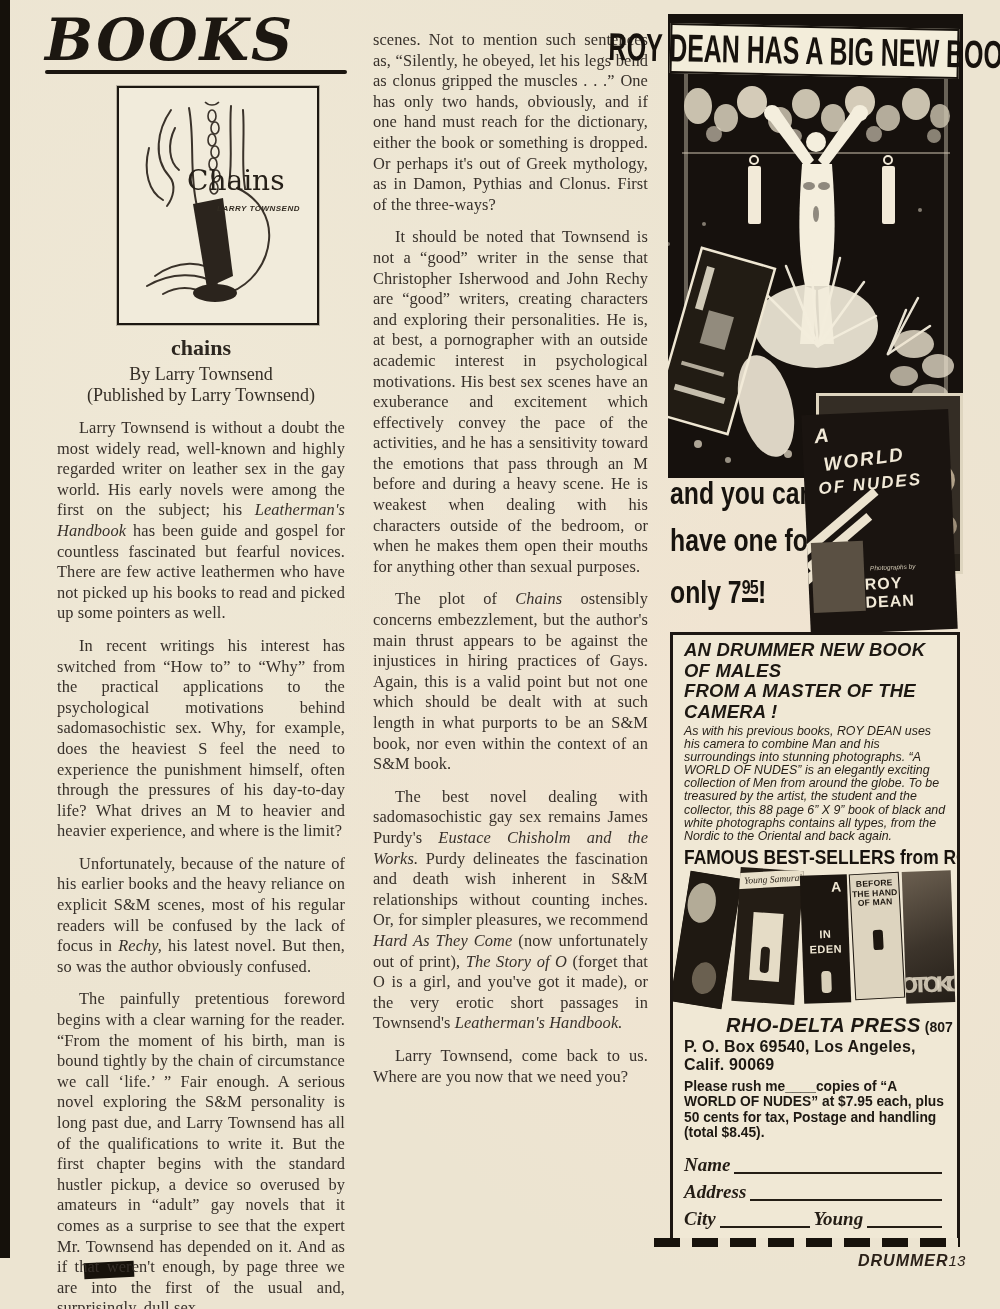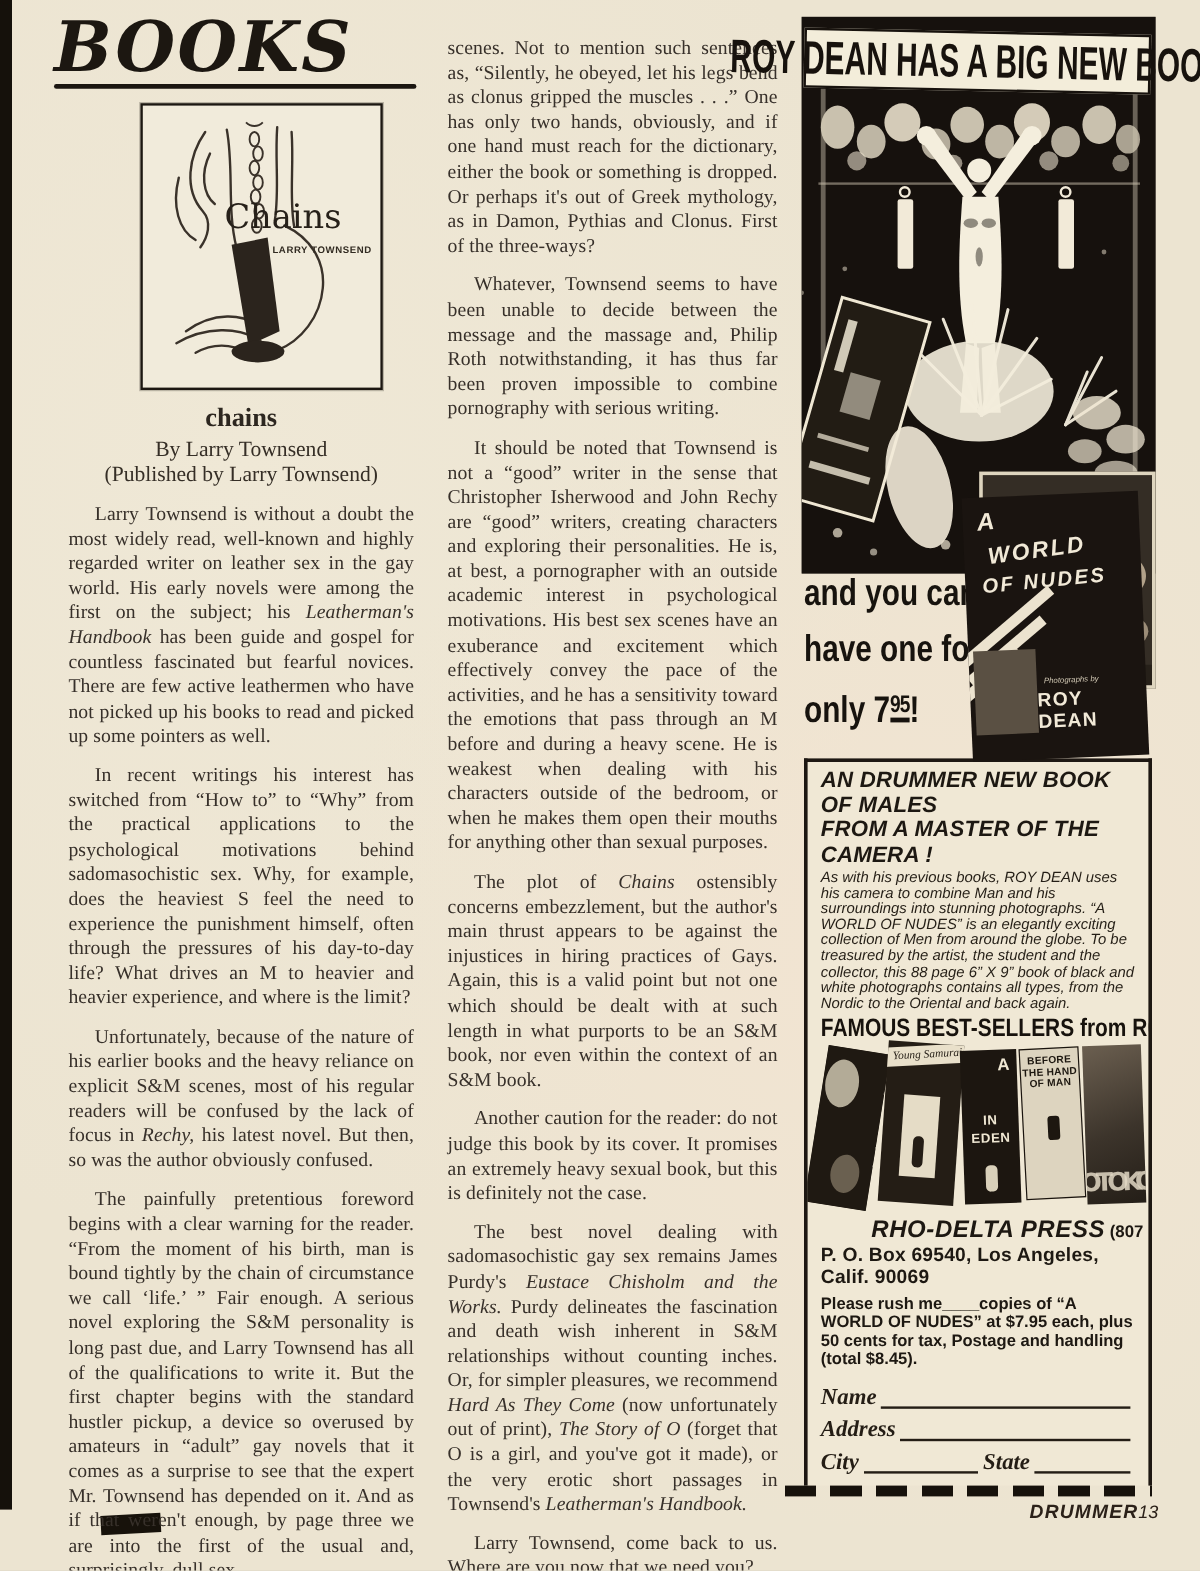--- a/index.html
+++ b/index.html
@@ -15,22 +15,22 @@
   .col1{position:absolute;left:45px;top:12px;width:312px;}
   .col2{position:absolute;left:361px;top:18px;width:299px;}
   .books-header{font-family:"DejaVu Serif", serif;font-style:italic;font-weight:bold;
     font-size:57px;line-height:54px;letter-spacing:2px;color:#1c1711;transform:scaleY(1.02);transform-origin:left top;}
   .books-rule{width:302px;height:4px;background:#1b1610;margin:4px 0 12px 0;border-radius:2px;}
   .book-cover{position:relative;margin-left:72px;width:198px;height:235px;background:#f1ebdb;
     border:2px solid #1c1711;box-shadow:0 0 0 1px rgba(28,23,17,.25);}
   .book-cover svg{position:absolute;left:0;top:0;}
   .cover-title{position:absolute;left:68px;top:76px;font-family:"DejaVu Serif",serif;
     font-size:28px;color:#262019;letter-spacing:0px;}
-  .cover-author{position:absolute;left:108px;top:116px;font-family:"Liberation Sans",sans-serif;
-    font-size:8px;font-weight:bold;letter-spacing:.5px;color:#322b22;}
+  .cover-author{position:absolute;left:98px;top:116px;font-family:"Liberation Sans",sans-serif;
+    font-size:8px;font-weight:bold;font-style:italic;letter-spacing:.5px;color:#322b22;}
   .review-title{text-align:center;font-weight:bold;font-size:22px;margin-top:10px;color:#2d2720;}
   .review-byline{text-align:center;font-size:18px;line-height:21px;margin-top:3px;}
   .review-pub{text-align:center;font-size:18px;line-height:21px;}
   .body-text{margin-top:8px;font-size:16.4px;line-height:20.6px;text-align:justify;
     color:#37302а;color:#37302a;letter-spacing:.1px;}
   .body-text p{margin:12px;text-indent:22px;}
   .body-text.cont p:first-child{text-indent:0;}
   .signature{text-align:right;font-size:17px;font-weight:bold;margin-top:1px;padding-right:4px;}
 
   
@@ -161,24 +161,22 @@
         <p>Larry Townsend is without a doubt the most widely read, well-known and highly regarded writer on leather sex in the gay world. His early novels were among the first on the subject; his <em>Leatherman's Handbook</em> has been guide and gospel for countless fascinated but fearful novices. There are few active leathermen who have not picked up his books to read and picked up some pointers as well.</p>
         <p>In recent writings his interest has switched from “How to” to “Why” from the practical applications to the psychological motivations behind sadomasochistic sex. Why, for example, does the heaviest S feel the need to experience the punishment himself, often through the pressures of his day-to-day life? What drives an M to heavier and heavier experience, and where is the limit?</p>
         <p>Unfortunately, because of the nature of his earlier books and the heavy reliance on explicit S&amp;M scenes, most of his regular readers will be confused by the lack of focus in <em>Rechy,</em> his latest novel. But then, so was the author obviously confused.</p>
         <p>The painfully pretentious foreword begins with a clear warning for the reader. “From the moment of his birth, man is bound tightly by the chain of circumstance we call ‘life.’ ” Fair enough. A serious novel exploring the S&amp;M personality is long past due, and Larry Townsend has all of the qualifications to write it. But the first chapter begins with the standard hustler pickup, a device so overused by amateurs in “adult” gay novels that it comes as a surprise to see that the expert Mr. Townsend has depended on it. And as if that weren't enough, by page three we are into the first of the usual and, surprisingly, dull sex</p>
       </div>
   </div>
 
   <div class="col2">
     <div class="body-text cont">
         <p>scenes. Not to mention such sentences as, “Silently, he obeyed, let his legs bend as clonus gripped the muscles . . .” One has only two hands, obviously, and if one hand must reach for the dictionary, either the book or something is dropped. Or perhaps it's out of Greek mythology, as in Damon, Pythias and Clonus. First of the three-ways?</p>
-        <p>Whatever, Townsend seems to have been unable to decide between the message and the massage and, Philip Roth notwithstanding, it has thus far been proven impossible to combine pornography with serious writing.</p>
         <p>It should be noted that Townsend is not a “good” writer in the sense that Christopher Isherwood and John Rechy are “good” writers, creating characters and exploring their personalities. He is, at best, a pornographer with an outside academic interest in psychological motivations. His best sex scenes have an exuberance and excitement which effectively convey the pace of the activities, and he has a sensitivity toward the emotions that pass through an M before and during a heavy scene. He is weakest when dealing with his characters outside of the bedroom, or when he makes them open their mouths for anything other than sexual purposes.</p>
         <p>The plot of <em>Chains</em> ostensibly concerns embezzlement, but the author's main thrust appears to be against the injustices in hiring practices of Gays. Again, this is a valid point but not one which should be dealt with at such length in what purports to be an S&amp;M book,  nor even within the context of an S&amp;M book.</p>
-        <p>Another caution for the reader: do not judge this book by its cover. It promises an extremely heavy sexual book, but this is definitely not the case.</p>
         <p>The best novel dealing with sadomasochistic gay sex remains James Purdy's <em>Eustace Chisholm and the Works.</em> Purdy delineates the fascination and death wish inherent in S&amp;M relationships without counting inches. Or, for simpler pleasures, we recommend <em>Hard As They Come</em> (now unfortunately out of print), <em>The Story of O</em> (forget that O is a girl, and you've got it made), or the very erotic short passages in Townsend's <em>Leatherman's Handbook.</em></p>
         <p>Larry Townsend, come back to us. Where are you now that we need you?</p>
       </div>
   </div>
 
   <div class="ad">
 
     <div class="ad-photo">
       <svg width="295" height="464" viewBox="0 0 295 464">
         <rect width="295" height="464" fill="#16110d"></rect>
@@ -344,21 +342,21 @@
         <span>Name</span>
         <span class="fline grow"></span>
       </div>
       <div class="frow">
         <span>Address</span>
         <span class="fline grow"></span>
       </div>
       <div class="frow">
         <span>City</span>
         <span class="fline grow" style="flex:1.2"></span>
-        <span>State</span>
+        <span>Young</span>
         <span class="fline grow"></span>
       </div>
 
     </div>
 
     <div class="dash-line"></div>
   </div>
 
   <div class="footer">
     <span class="mag">DRUMMER</span><span class="num">13</span>

